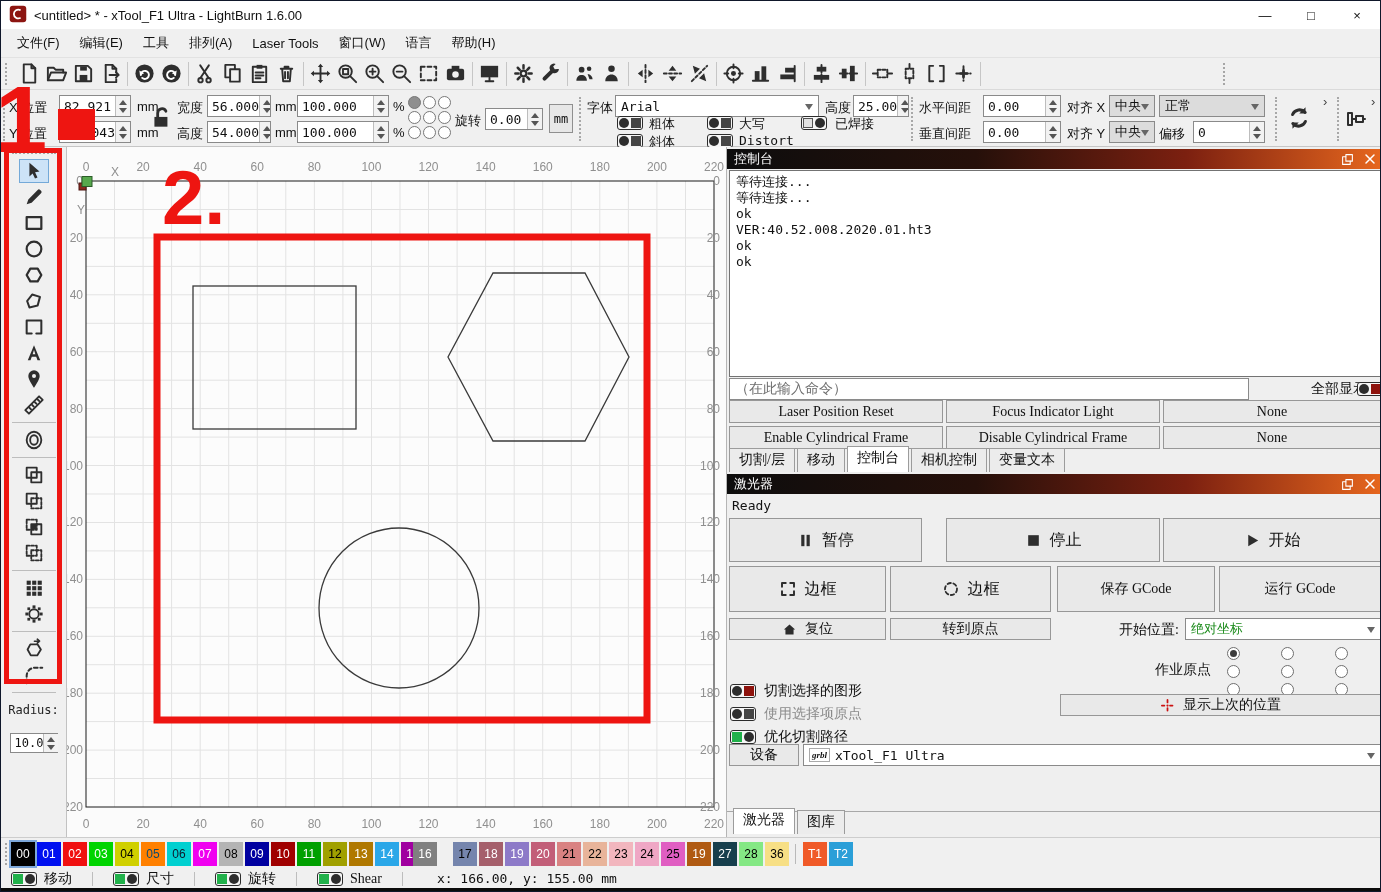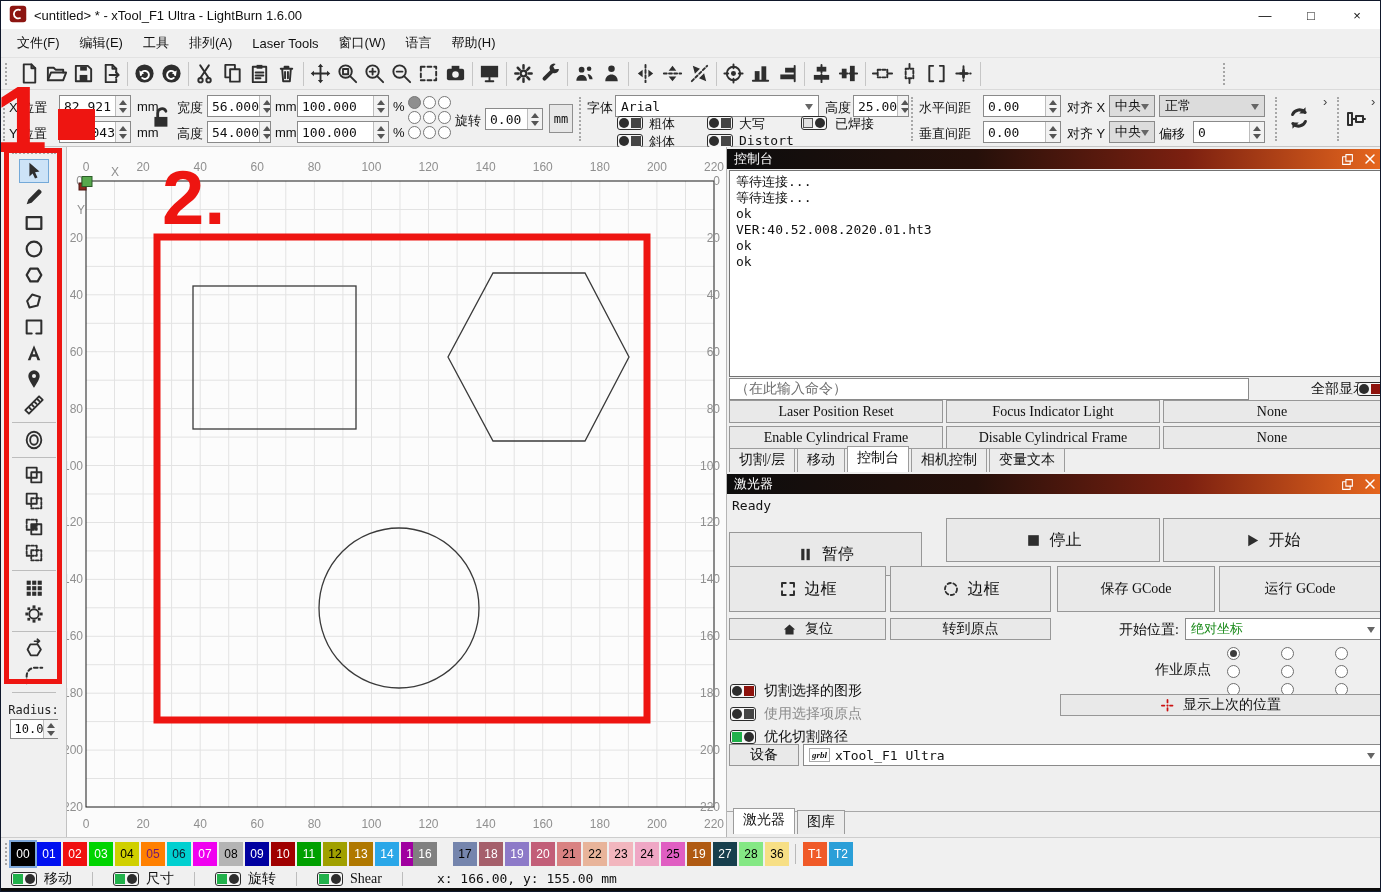--- a/index.html
+++ b/index.html
@@ -57,21 +57,21 @@
   
   .toolpal{position:absolute;left:0;top:146px;width:66px;height:690px;background:#f0f0f0;
            border-right:1px solid #c2c2c2;box-sizing:border-box;display:flex;flex-direction:column;
            align-items:center;padding-top:5px}
   .tool-btn{width:30px;height:24px;display:flex;align-items:center;justify-content:center;margin:1px 0;box-sizing:border-box}
   .tool-btn.active{background:#cde3f7;border:1px solid #74a9d8}
   .tool-div{width:44px;border-top:1px solid #bdbdbd;margin:4px 0}
   .tool-div.dots{border-top:2px dotted #a3a3a3}
   .radius-lbl{font-family:"DejaVu Sans Mono",monospace;font-size:12px;margin-top:6px;color:#222}
   .radius-spin{position:relative;width:48px;height:20px;background:#fff;border:1px solid #8a8a8a;box-sizing:border-box;
-               display:flex;align-items:center;padding-left:4px;font-family:"DejaVu Sans Mono",monospace;font-size:12px;margin-top:2px}
+               display:flex;align-items:center;padding-left:4px;font-family:"DejaVu Sans Mono",monospace;font-size:12px;margin-top:16px}
   
   .canvas-wrap{position:absolute;left:66px;top:146px;width:659px;height:690px;background:#fbfbfb}
   .canvas-wrap svg text{font-family:"Liberation Sans",sans-serif;font-size:12px;fill:#8f8f8f}
   
   .rightpanel{position:absolute;left:725px;top:146px;width:656px;height:690px;background:#efefef;
               border-left:1px solid #b5b5b5;box-sizing:border-box}
   .dock-title{position:absolute;height:20px;color:#fff;display:flex;align-items:center;padding:0 7px;box-sizing:border-box;
               font-size:13px;background:linear-gradient(90deg,#0d0d0d 0%,#26100a 38%,#7c2010 70%,#e7671e 100%)}
   .dock-icons{margin-left:auto;display:flex;gap:10px;align-items:center}
   .dock-icons svg{stroke:#fff}
@@ -850,21 +850,21 @@
             </svg>
           </span>
         <span>
             <svg viewBox="0 0 24 24" width="12" height="12" class="icsvg">
               <path d="M4 4l16 16M20 4 4 20" stroke-width="3"></path>
             </svg>
           </span>
       </span>
     </div>
     <span class="mono" style="position:absolute;left:5px;top:351px;font-size:13px">Ready</span>
-    <div class="mbtn big" style="left:2px;top:385px;width:193px;height:44px">
+    <div class="mbtn big" style="left:2px;top:371px;width:193px;height:44px">
       <span>
           <svg viewBox="0 0 24 24" width="17" height="17" class="icsvg">
             <rect x="6" y="4" width="4.5" height="16" class="f"></rect>
             <rect x="13.5" y="4" width="4.5" height="16" class="f"></rect>
           </svg>
         </span>
       <span>暂停</span>
     </div>
     <div class="mbtn big" style="left:219px;top:371px;width:214px;height:44px">
       <span>
@@ -954,21 +954,21 @@
       </div>
   </div>
 
   <div class="swatchbar">
       <span class="grip" style="position: absolute; left: 2px; top: 5px;"></span>
       <div class="swatch sel" style="left: 10px; background: rgb(0, 0, 0); color: rgb(255, 255, 255);">00</div>
       <div class="swatch" style="left: 36px; background: rgb(0, 16, 240); color: rgb(255, 255, 255);">01</div>
       <div class="swatch" style="left: 62px; background: rgb(240, 16, 16); color: rgb(255, 255, 255);">02</div>
       <div class="swatch" style="left: 88px; background: rgb(0, 212, 0); color: rgb(255, 255, 255);">03</div>
       <div class="swatch" style="left: 114px; background: rgb(208, 208, 0); color: rgb(0, 0, 0);">04</div>
-      <div class="swatch" style="left: 140px; background: rgb(255, 128, 0); color: #701a75;">05</div>
+      <div class="swatch" style="left: 140px; background: rgb(255, 128, 0); color: #0c4a6e;">05</div>
       <div class="swatch" style="left: 166px; background: rgb(0, 208, 208); color: #0f172a;">06</div>
       <div class="swatch" style="left: 192px; background: rgb(240, 0, 240); color: rgb(255, 255, 255);">07</div>
       <div class="swatch" style="left: 218px; background: rgb(180, 180, 180); color: rgb(0, 0, 0);">08</div>
       <div class="swatch" style="left: 244px; background: rgb(0, 0, 160); color: rgb(255, 255, 255);">09</div>
       <div class="swatch" style="left: 270px; background: rgb(160, 0, 0); color: rgb(255, 255, 255);">10</div>
       <div class="swatch" style="left: 296px; background: rgb(0, 160, 0); color: rgb(255, 255, 255);">11</div>
       <div class="swatch" style="left: 322px; background: rgb(160, 160, 0); color: rgb(0, 0, 0);">12</div>
       <div class="swatch" style="left: 348px; background: rgb(176, 120, 0); color: rgb(255, 255, 255);">13</div>
       <div class="swatch" style="left: 374px; background: rgb(42, 167, 232); color: rgb(255, 255, 255);">14</div>
       <div class="swatch" style="left: 400px; background: rgb(160, 0, 160); color: rgb(255, 255, 255);">15</div>

